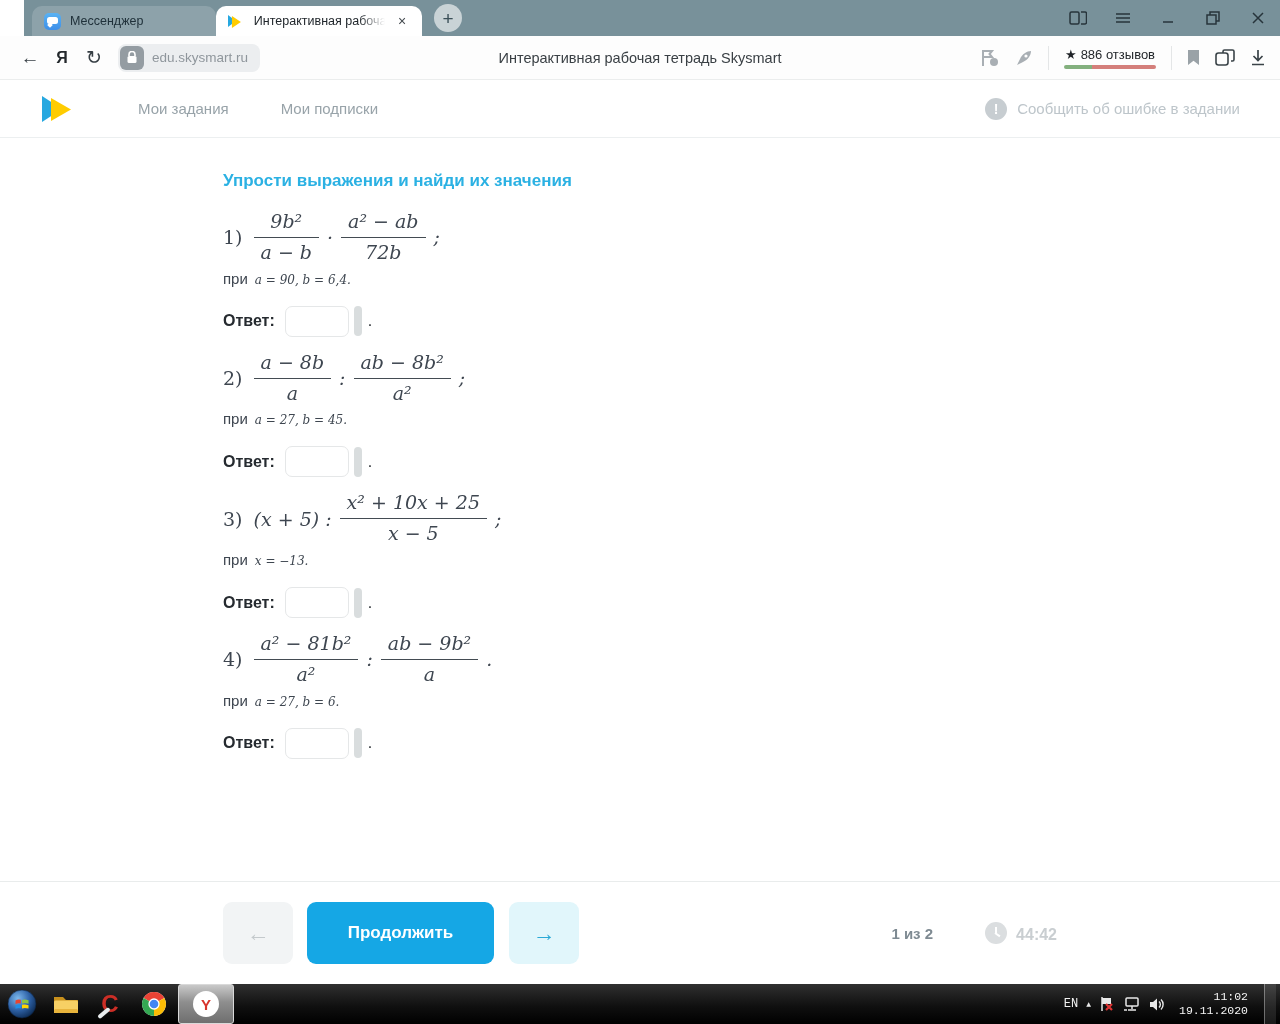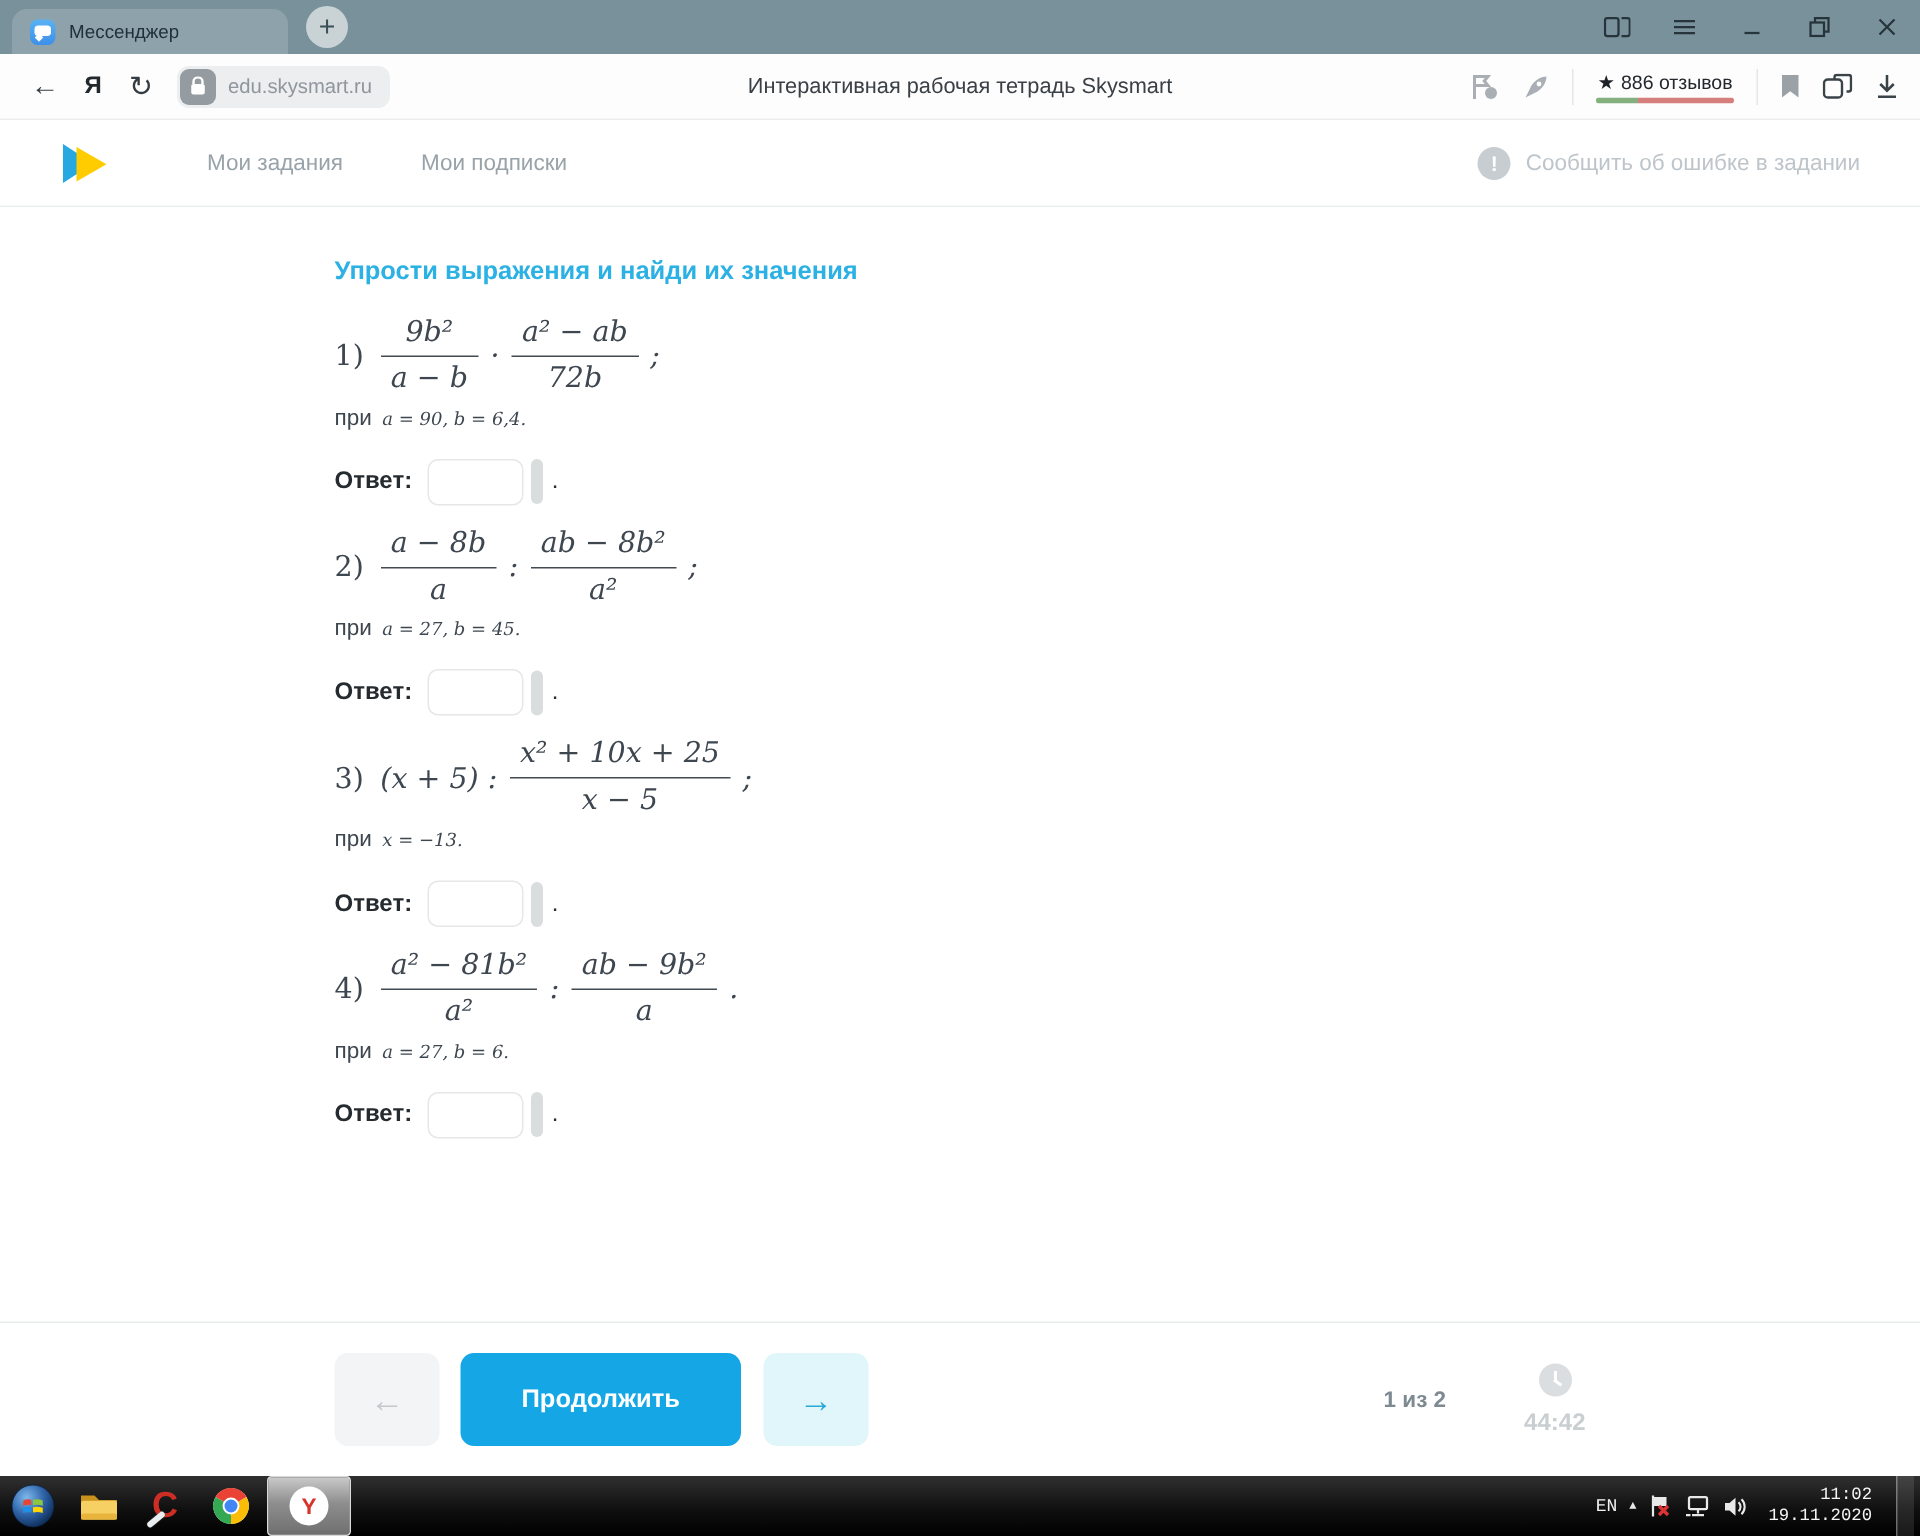--- a/index.html
+++ b/index.html
@@ -1,20 +1,20 @@
 <!DOCTYPE html>
 <html><head>
 <meta charset="utf-8">
 <style>
   * { margin:0; padding:0; box-sizing:border-box; }
   body { width:1280px; height:1024px; font-family:"Liberation Sans", sans-serif; background:#fff; overflow:hidden; }
   .window { position:relative; width:1280px; height:1024px; background:#fff; overflow:hidden; }
 
   
-  .tabbar { height:36px; background:#78919A; display:flex; align-items:flex-end; padding-left:8px; }
+  .tabbar { height:36px; background:#78919A; display:flex; align-items:flex-end; padding-left:8px;margin-left:24px; }
   .tab { height:30px; border-radius:10px 10px 0 0; display:flex; align-items:center; gap:9px; padding:0 12px; cursor:default; }
   .tab.inactive { width:184px; background:rgba(255,255,255,0.16); color:#20313a; }
   .tab.active { width:206px; background:#ffffff; color:#20262b; }
   .tab-label { font-size:12.5px; white-space:nowrap; overflow:hidden; max-width:132px; }
   .tab.active .tab-label { -webkit-mask-image:linear-gradient(90deg,#000 80%,transparent); mask-image:linear-gradient(90deg,#000 80%,transparent); }
   .fav-msg { width:17px; height:17px; border-radius:5px; background:linear-gradient(#59b2f3,#3d8fe9); position:relative; flex:0 0 auto; }
   .fav-msg::after { content:""; position:absolute; left:3px; top:4px; width:11px; height:7px; background:#fff; border-radius:2.5px; }
   .fav-msg::before { content:""; position:absolute; left:4px; top:10px; width:4px; height:4px; background:#fff; transform:rotate(45deg); }
   .tab-close { width:16px; height:16px; display:flex; align-items:center; justify-content:center; margin-left:auto; font-size:14px; color:#444a4f; cursor:pointer; }
   .newtab { width:28px; height:28px; border-radius:50%; background:rgba(255,255,255,0.60); margin:0 0 4px 12px; display:flex; align-items:center; justify-content:center; color:#3a4f57; font-size:19px; line-height:1; cursor:pointer; }
@@ -66,21 +66,21 @@
   .answer-dot { margin-left:6px; color:#262B30; font-size:16px; }
 
   
   .footer { position:absolute; left:0; top:881px; width:1280px; height:103px; border-top:1px solid #E9ECEC; background:#fff; }
   .footer-row { margin:20px 0 0 223px; width:834px; display:flex; align-items:center; }
   .btn { border:none; border-radius:9px; height:62px; display:flex; align-items:center; justify-content:center; cursor:pointer; font-family:"Liberation Sans",sans-serif; }
   .btn-back { width:70px; background:#F2F4F5; color:#C4C9CC; font-size:23px; }
   .btn-continue { width:187px; background:#15A7E5; color:#fff; font-weight:bold; font-size:17px; margin-left:14px; }
   .btn-next { width:70px; background:#E1F6FB; color:#2BA9D6; font-size:23px; margin-left:15px; }
   .pager { margin-left:auto; color:#7E8A92; font-size:15px; font-weight:bold; }
-  .timer { margin-left:52px; display:flex; align-items:center; gap:9px;flex-direction:column; }
+  .timer { margin-left:52px; display:flex; align-items:flex-end; gap:9px; }
   .timer-clock { width:22px; height:22px; border-radius:50%; background:#DBDEE0; position:relative; }
   .timer-clock::after { content:""; position:absolute; left:10px; top:5px; width:2px; height:7px; background:#fff; }
   .timer-clock::before { content:""; position:absolute; left:10px; top:10px; width:6px; height:2px; background:#fff; transform:rotate(35deg); transform-origin:left; }
   .timer-text { color:#C9CED1; font-size:16px; font-weight:bold; }
 
   
   .taskbar { position:absolute; left:0; bottom:0; width:1280px; height:40px; background:linear-gradient(#303030,#101010 55%,#000); display:flex; align-items:center; }
   .tb-app { width:44px; height:40px; display:flex; align-items:center; justify-content:center; cursor:pointer; }
   .tb-app.active-app { width:56px; background:linear-gradient(#c9c9c9,#8e8e8e 45%,#6f6f6f); border:1px solid #d9d9d9; border-radius:3px; margin:0 2px; }
   .ya-circle { width:26px; height:26px; border-radius:50%; background:#fff; display:flex; align-items:center; justify-content:center; color:#D7342C; font-weight:bold; font-size:15px; }
@@ -95,20 +95,28 @@
 </style>
 </head>
 <body>
 
 <div class="window">
 
   <div class="tabbar">
     <div class="tab inactive">
       <span class="fav-msg"></span>
       <span class="tab-label">Мессенджер</span>
+    </div>
+    <div class="tab active">
+      <svg width="17" height="15" viewBox="0 0 17 15">
+        <polygon points="0,1 0,13 8,7" fill="#27A8E0"></polygon>
+        <polygon points="4,2 4,14 13,8" fill="#FFCC00"></polygon>
+      </svg>
+      <span class="tab-label">Интерактивная рабоча</span>
+      <span class="tab-close">×</span>
     </div>
     <div class="newtab">+</div>
     <div class="winbtns">
       <div class="winbtn">
         <svg width="18" height="16" viewBox="0 0 18 16">
             <rect x="1" y="2" width="9" height="12" rx="1.5"></rect>
             <path d="M12 2 h4 a1.5 1.5 0 0 1 1.5 1.5 v9 a1.5 1.5 0 0 1 -1.5 1.5 h-4"></path>
           </svg>
       </div>
       <div class="winbtn">

